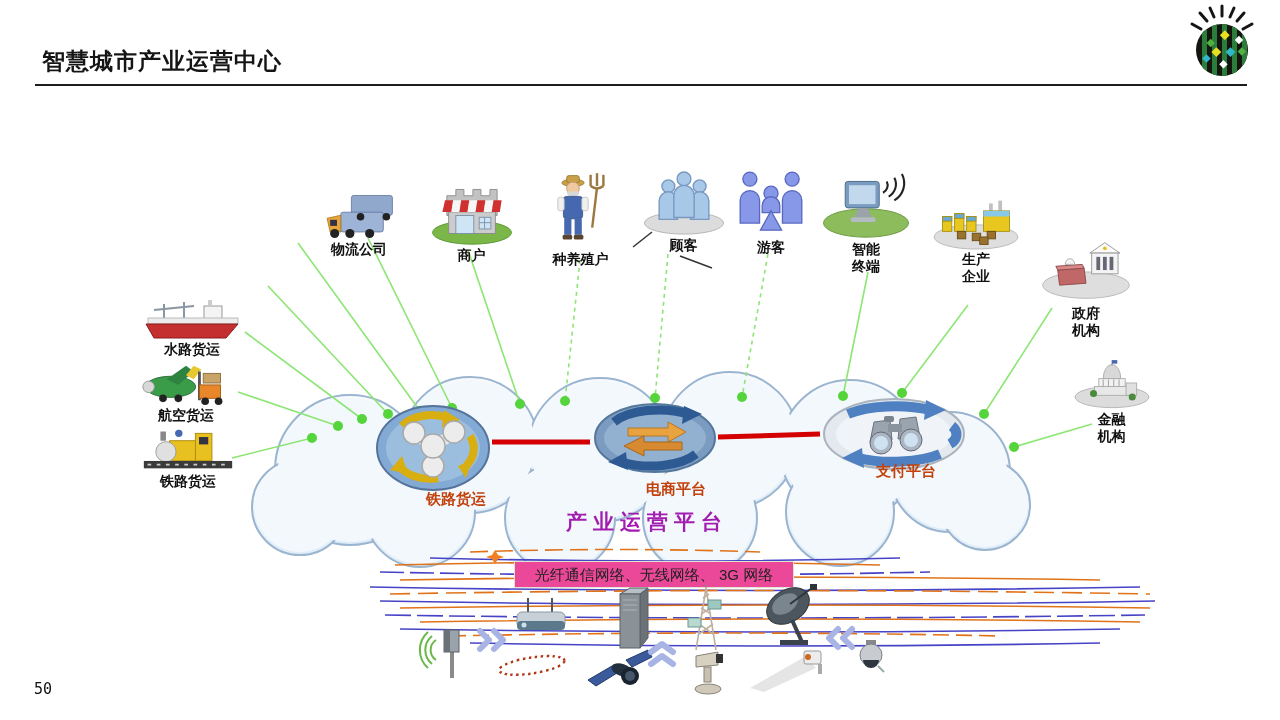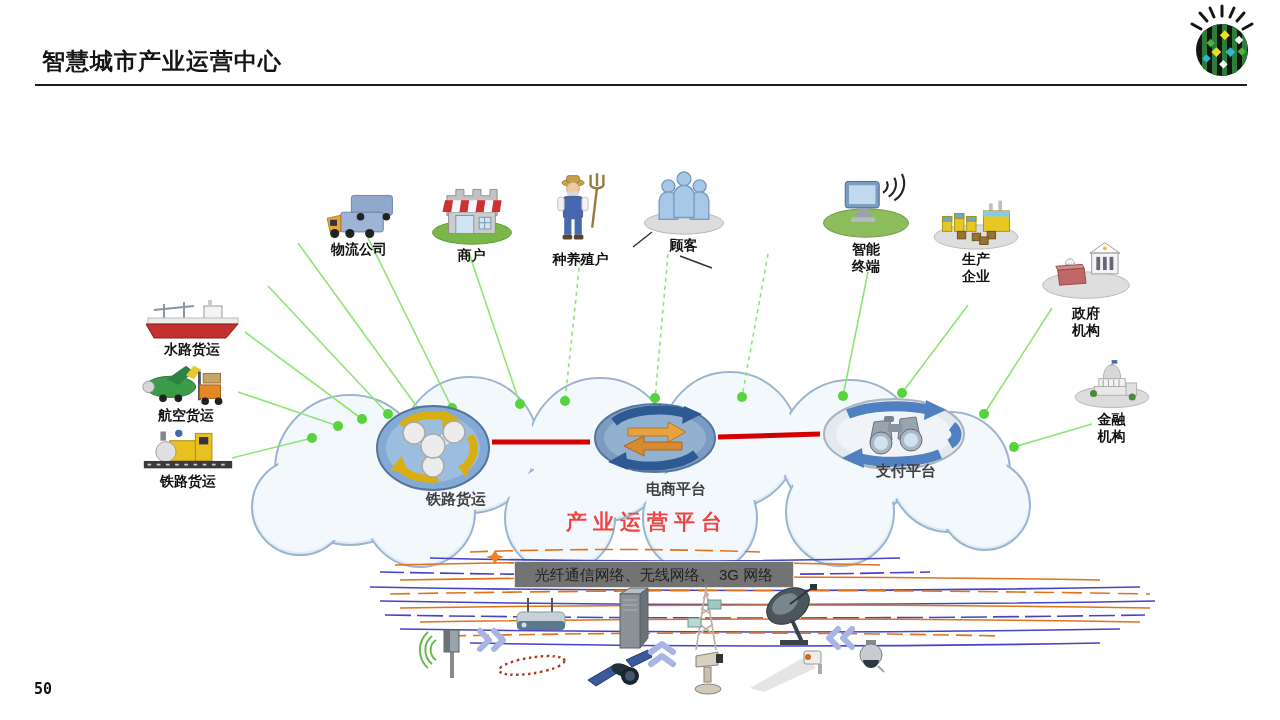--- a/index.html
+++ b/index.html
@@ -10,25 +10,25 @@
   .title{left:42px;top:46px;font-size:23px;font-weight:bold;color:#151515;letter-spacing:1px;}
   .title-rule{left:35px;top:84px;width:1212px;height:0;border-top:2px solid #1d1d1d;}
   
   .body-text{left:58px;top:92px;width:1150px;font-size:17px;line-height:31px;font-weight:bold;color:#151515;}
   .body-text .l1{text-indent:44px;}
   
   .entity{position:absolute;text-align:center;}
   .entity svg{display:block;margin:0 auto;}
   .elabel{margin-top:1px;font-size:14px;font-weight:bold;color:#111;white-space:pre-line;line-height:17px;}
   
-  .plabel{position:absolute;font-size:15px;font-weight:bold;color:#404040;text-align:center;width:120px;}
-  .cloud-label{position:absolute;left:566px;top:508px;font-size:21px;font-weight:bold;letter-spacing:6px;color:#ef4444;}
+  .plabel{position:absolute;font-size:15px;font-weight:bold;color:#c2410c;text-align:center;width:120px;}
+  .cloud-label{position:absolute;left:566px;top:508px;font-size:21px;font-weight:bold;letter-spacing:6px;color:#a21caf;}
   .network-label{position:absolute;left:514px;top:561px;width:278px;height:25px;line-height:25px;
-      background:#737373;border:1px solid #e3e3d2;text-align:center;font-size:15px;color:#222;}
-  .page-num{position:absolute;left:34px;top:680px;font-size:15px;font-weight:bold;
+      background:#ec4899;border:1px solid #e3e3d2;text-align:center;font-size:15px;color:#222;}
+  .page-num{position:absolute;left:34px;top:680px;font-size:15px;font-weight:normal;
       font-family:"DejaVu Sans Mono","Liberation Mono",monospace;color:#111;}
   svg{overflow:visible;}
 </style>
 </head>
 <body>
 
 <div class="slide">
 
   <div class="abs title">智慧城市产业运营中心</div>
   <div class="abs title-rule"></div>
@@ -371,20 +371,34 @@
           <path d="M23,58 v-20 a10,10 0 0 1 20,0 v20 z"></path>
         <circle cx="67" cy="22" r="7"></circle>
           <path d="M57,58 v-20 a10,10 0 0 1 20,0 v20 z"></path>
         <circle cx="50" cy="14" r="7.5"></circle>
           <path d="M39,56 v-24 a11,11 0 0 1 22,0 v24 z"></path>
       </g>
     </svg>
     <div class="elabel">顾客</div>
   </div>
 
+  <div class="entity" style="left:726px;top:166px;width:90px">
+    <svg width="88" height="72" viewBox="0 0 100 80">
+      <g fill="#8898e8" stroke="#5868c0" stroke-width="1.5">
+        <circle cx="26" cy="14" r="8"></circle>
+          <path d="M15,64 v-26 a11,11 0 0 1 22,0 v26 z"></path>
+        <circle cx="74" cy="14" r="8"></circle>
+          <path d="M63,64 v-26 a11,11 0 0 1 22,0 v26 z"></path>
+        <circle cx="50" cy="30" r="8"></circle>
+        <path d="M40,52 v-8 a10,10 0 0 1 20,0 v8 z"></path>
+        <polygon points="38,72 50,50 62,72"></polygon>
+      </g>
+    </svg>
+    <div class="elabel">游客</div>
+  </div>
 
   <div class="entity" style="left:816px;top:172px;width:100px">
     <svg width="96" height="68" viewBox="0 0 100 72">
       <ellipse cx="50" cy="54" rx="45" ry="15" fill="#8cbc5c" stroke="#6a9840"></ellipse>
       <rect x="28" y="10" width="36" height="28" rx="3" fill="#7a9cc0" stroke="#4a6888"></rect>
       <rect x="32" y="14" width="28" height="20" fill="#c2d8ec"></rect>
       <polygon points="42,38 52,38 56,48 38,48" fill="#9aa2aa"></polygon>
       <rect x="34" y="48" width="26" height="5" rx="2" fill="#b2bac2"></rect>
       <g stroke="#222" stroke-width="2.2" fill="none">
         <path d="M68,22 a9,9 0 0 0 4,-12"></path>

